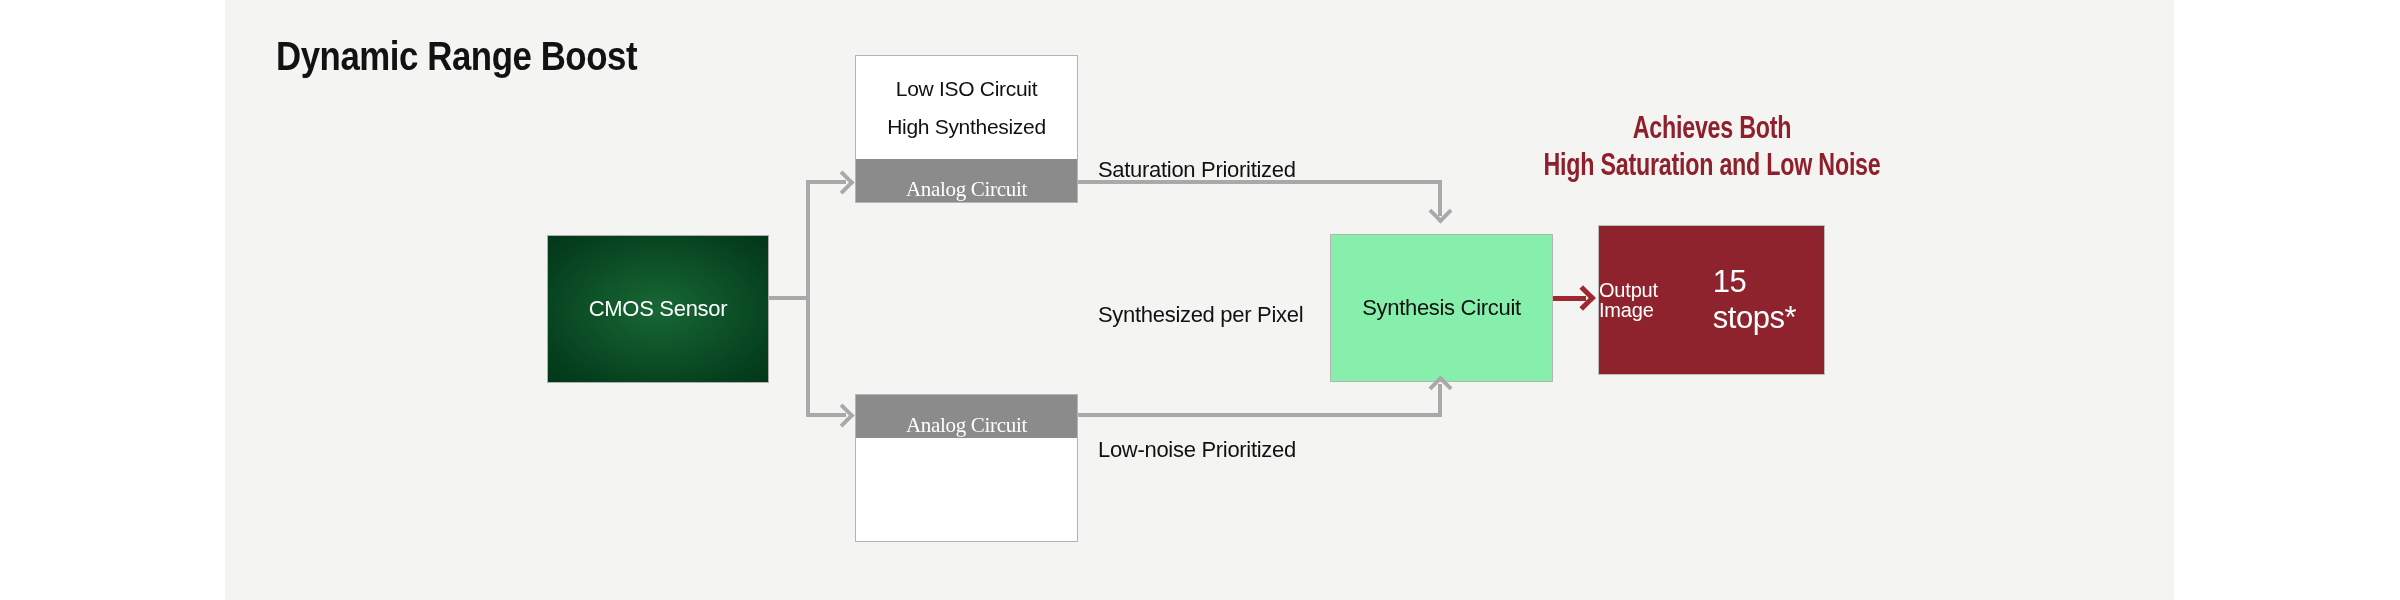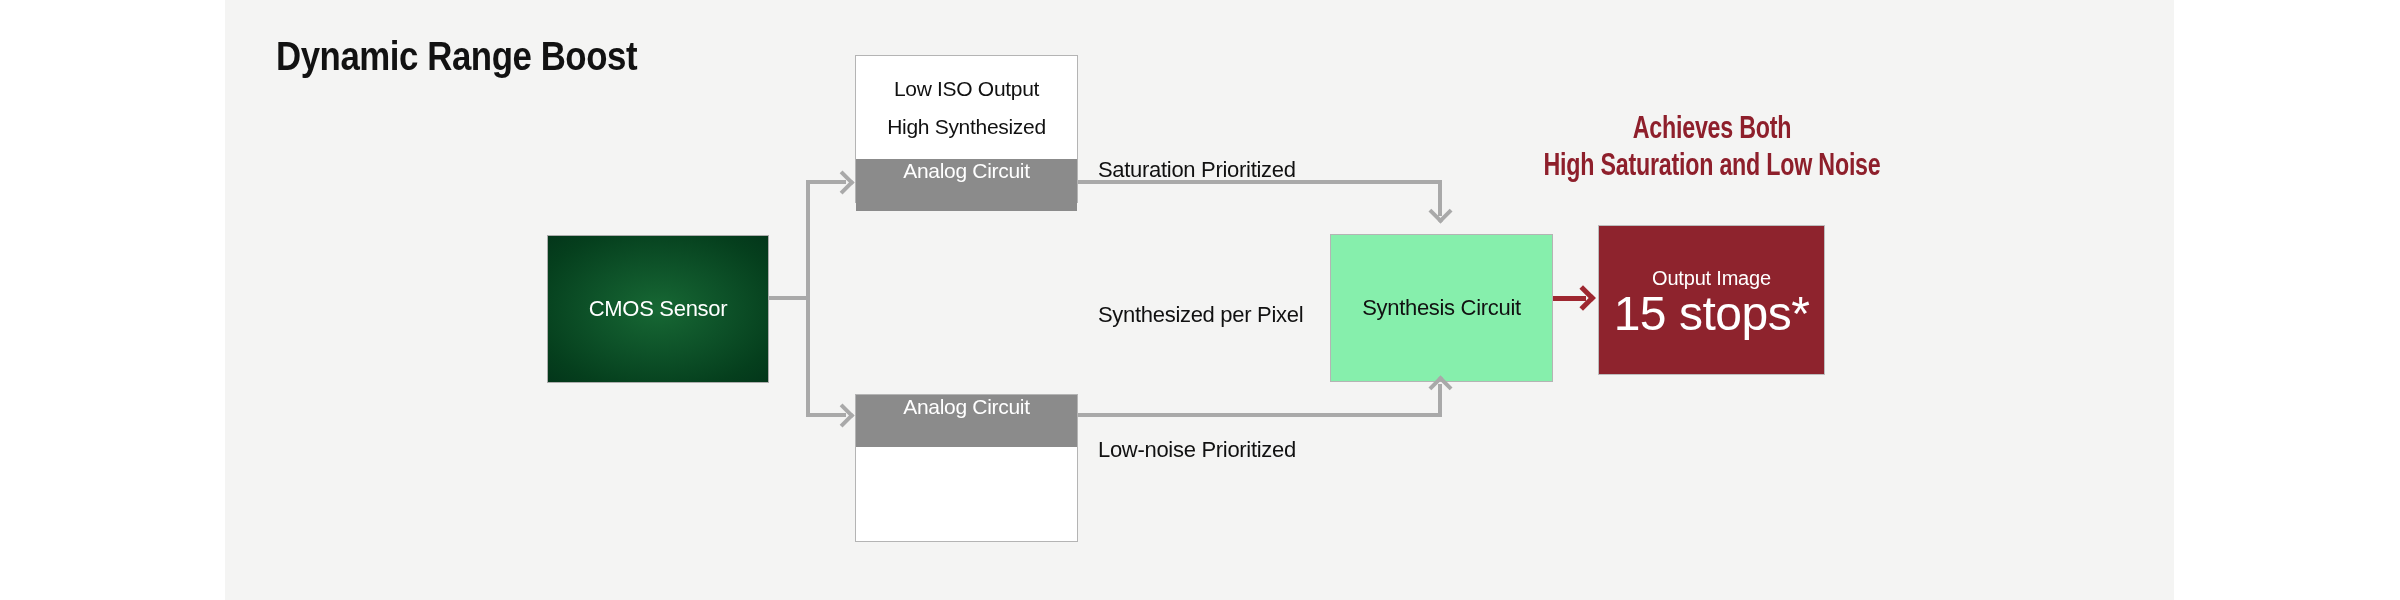--- a/index.html
+++ b/index.html
@@ -21,33 +21,33 @@
     left:547px;top:226px;width:222px;height:148px;
     background:radial-gradient(ellipse at 50% 50%, #176834 0%, #0d5128 45%, #053f1d 80%, #03361a 100%);
     border:1px solid #adadad;color:#ffffff;font-size:22px;letter-spacing:-0.3px;
   }
   .branch-box{box-sizing:border-box;left:855px;width:223px;border:1px solid #b4b4b4;background:#ffffff;}
   .branch-white{
     box-sizing:border-box;height:103px;display:flex;flex-direction:column;align-items:center;justify-content:center;
     font-size:21px;line-height:38px;color:#111;letter-spacing:-0.3px;background:#ffffff;
   }
   .analog-bar{
-    box-sizing:border-box;height:52px;background:#8b8b8b;color:#ffffff;display:flex;align-items:flex-start;justify-content:center;
-    font-size:21px;letter-spacing:-0.3px;
+    box-sizing:border-box;height:43px;background:#8b8b8b;color:#ffffff;display:flex;align-items:flex-end;justify-content:center;
+    font-size:21px;letter-spacing:-0.3px;font-family:Liberation Serif, serif;
   }
   .synthesis{
     left:1330px;top:225px;width:223px;height:148px;background:#86efac;border:1px solid #b4b4b4;
     font-size:22px;letter-spacing:-0.3px;color:#111;
   }
   .output{
     left:1598px;top:225px;width:225px;height:148px;background:#8e232d;border:1px solid #bdbdbd;
-    display:flex;flex-direction:column;align-items:center;justify-content:center;gap:8px;color:#ffffff;
+    display:flex;flex-direction:row;align-items:center;justify-content:center;gap:8px;color:#ffffff;
   }
   .output .line1{font-size:20px;line-height:20px;letter-spacing:-0.2px;}
-  .output .line2{font-size:48px;line-height:36px;letter-spacing:-0.5px;}
+  .output .line2{font-size:31px;line-height:36px;letter-spacing:-0.5px;}
 
   
   .flow-label{font-size:22px;line-height:22px;color:#111;letter-spacing:-0.3px;white-space:nowrap;}
   .label-top{left:1098px;top:132px;margin-top:27px;}
   .label-mid{left:1098px;top:304px;}
   .label-bot{left:1098px;top:439px;}
 
   .result-caption{
     left:1412px;top:109px;width:600px;text-align:center;color:#8e1f2b;font-weight:700;
     font-size:31px;line-height:37px;letter-spacing:-0.3px;transform:scaleX(0.75);transform-origin:center top;white-space:nowrap;
@@ -69,21 +69,21 @@
   <div class="panel abs"></div>
 
   <div class="abs page-title">Dynamic Range Boost</div>
 
   <div class="abs node cmos">
     <span>CMOS Sensor</span>
   </div>
 
   <div class="abs branch-box" style="top:55px;height:148px;">
     <div class="branch-white">
-      <span>Low ISO Output</span>
+      <span>Low ISO Circuit</span>
       <span>High Synthesized</span>
     </div>
     <div class="analog-bar">
       <span>Analog Circuit</span>
     </div>
   </div>
 
   <div class="abs branch-box" style="top:394px;height:148px;">
     <div class="analog-bar">
       <span>Analog Circuit</span>

